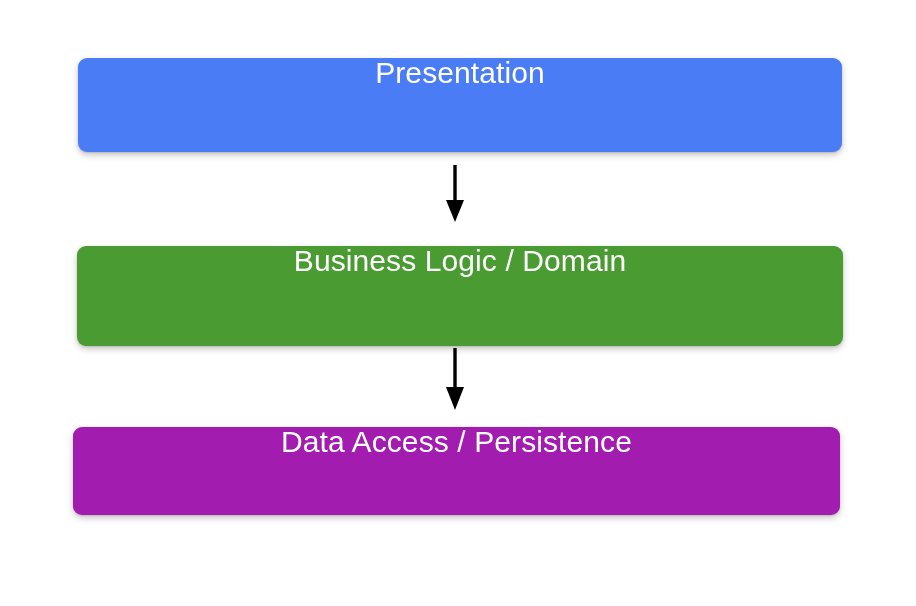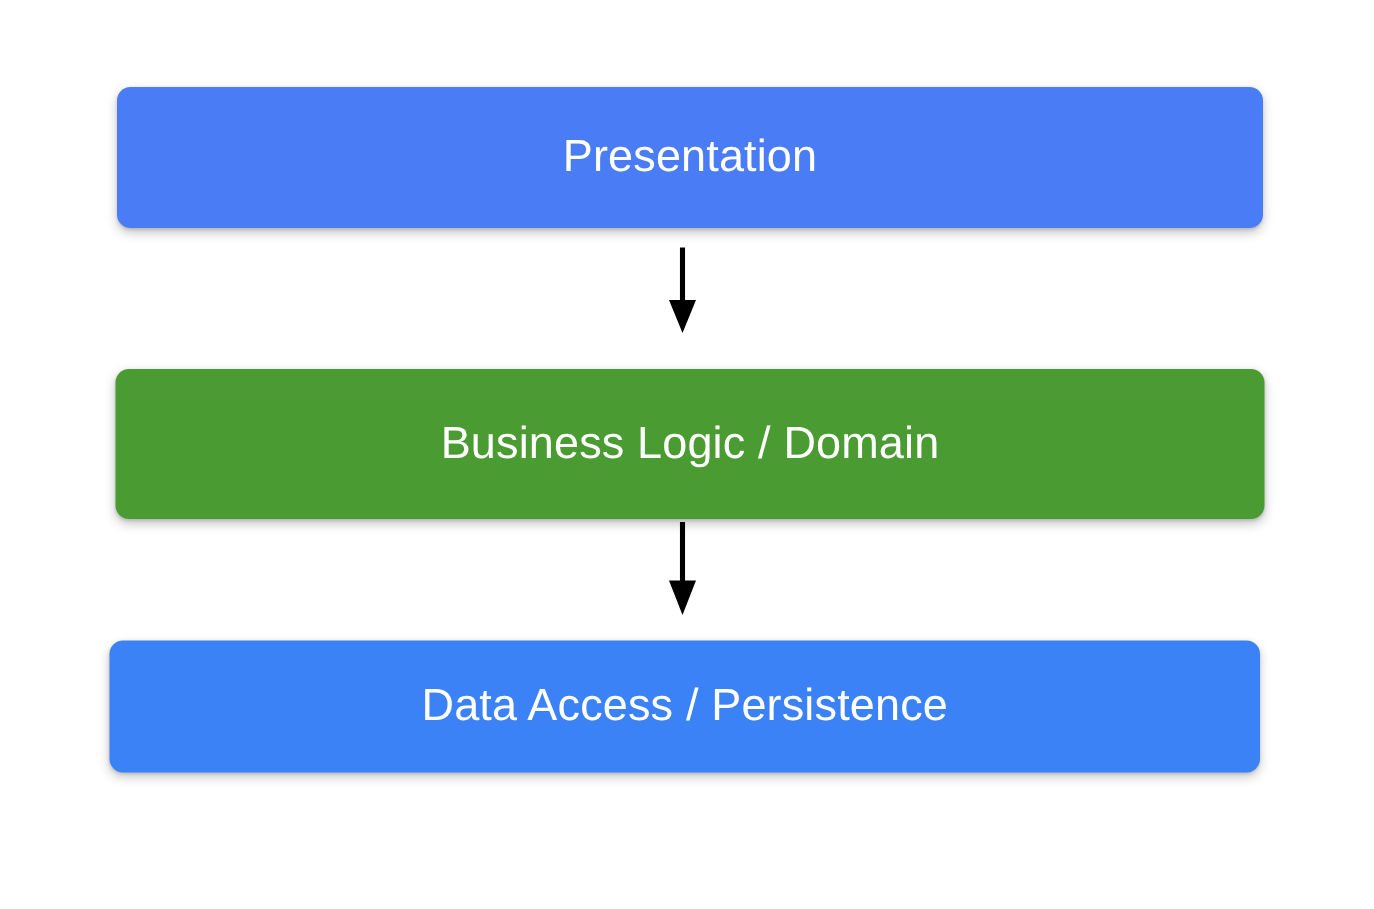--- a/index.html
+++ b/index.html
@@ -16,21 +16,20 @@
   #canvas {
     position: relative;
     width: 916px;
     height: 606px;
     background: #ffffff;
   }
 
   .layer-box {
     position: absolute;
     display: flex;
-    align-items: center;
     justify-content: center;
     border-radius: 9px;
     box-shadow: 0 3px 7px rgba(0, 0, 0, 0.22),
                 0 1px 2px rgba(0, 0, 0, 0.12);
     box-sizing: border-box;
   }
   .layer-label {
     color: #ffffff;
     font-size: 30px;
     font-weight: 400;
@@ -78,21 +77,21 @@
 <div id="canvas" style="background: rgb(255, 255, 255);">
 
   <div class="layer-box" id="box-presentation" style="background-color: rgb(74, 125, 245);">
     <span class="layer-label" style="color: rgb(255, 255, 255);">Presentation</span>
   </div>
 
   <div class="layer-box" id="box-business-logic" style="background-color: rgb(74, 155, 50);">
     <span class="layer-label" style="color: rgb(255, 255, 255);">Business Logic / Domain</span>
   </div>
 
-  <div class="layer-box" id="box-data-access" style="background-color: #3b82f6;">
+  <div class="layer-box" id="box-data-access" style="background-color: #a21caf;">
     <span class="layer-label" style="color: rgb(255, 255, 255);">Data Access / Persistence</span>
   </div>
 
   <svg class="connector" viewBox="0 0 916 606">
     <g>
       <line x1="455" y1="165" x2="455" y2="202" stroke="#000000" stroke-width="3.4"></line>
       <polygon points="446,200 464,200 455,222" fill="#000000"></polygon>
     </g>
     <g>
       <line x1="455" y1="348" x2="455" y2="389" stroke="#000000" stroke-width="3.4"></line>

